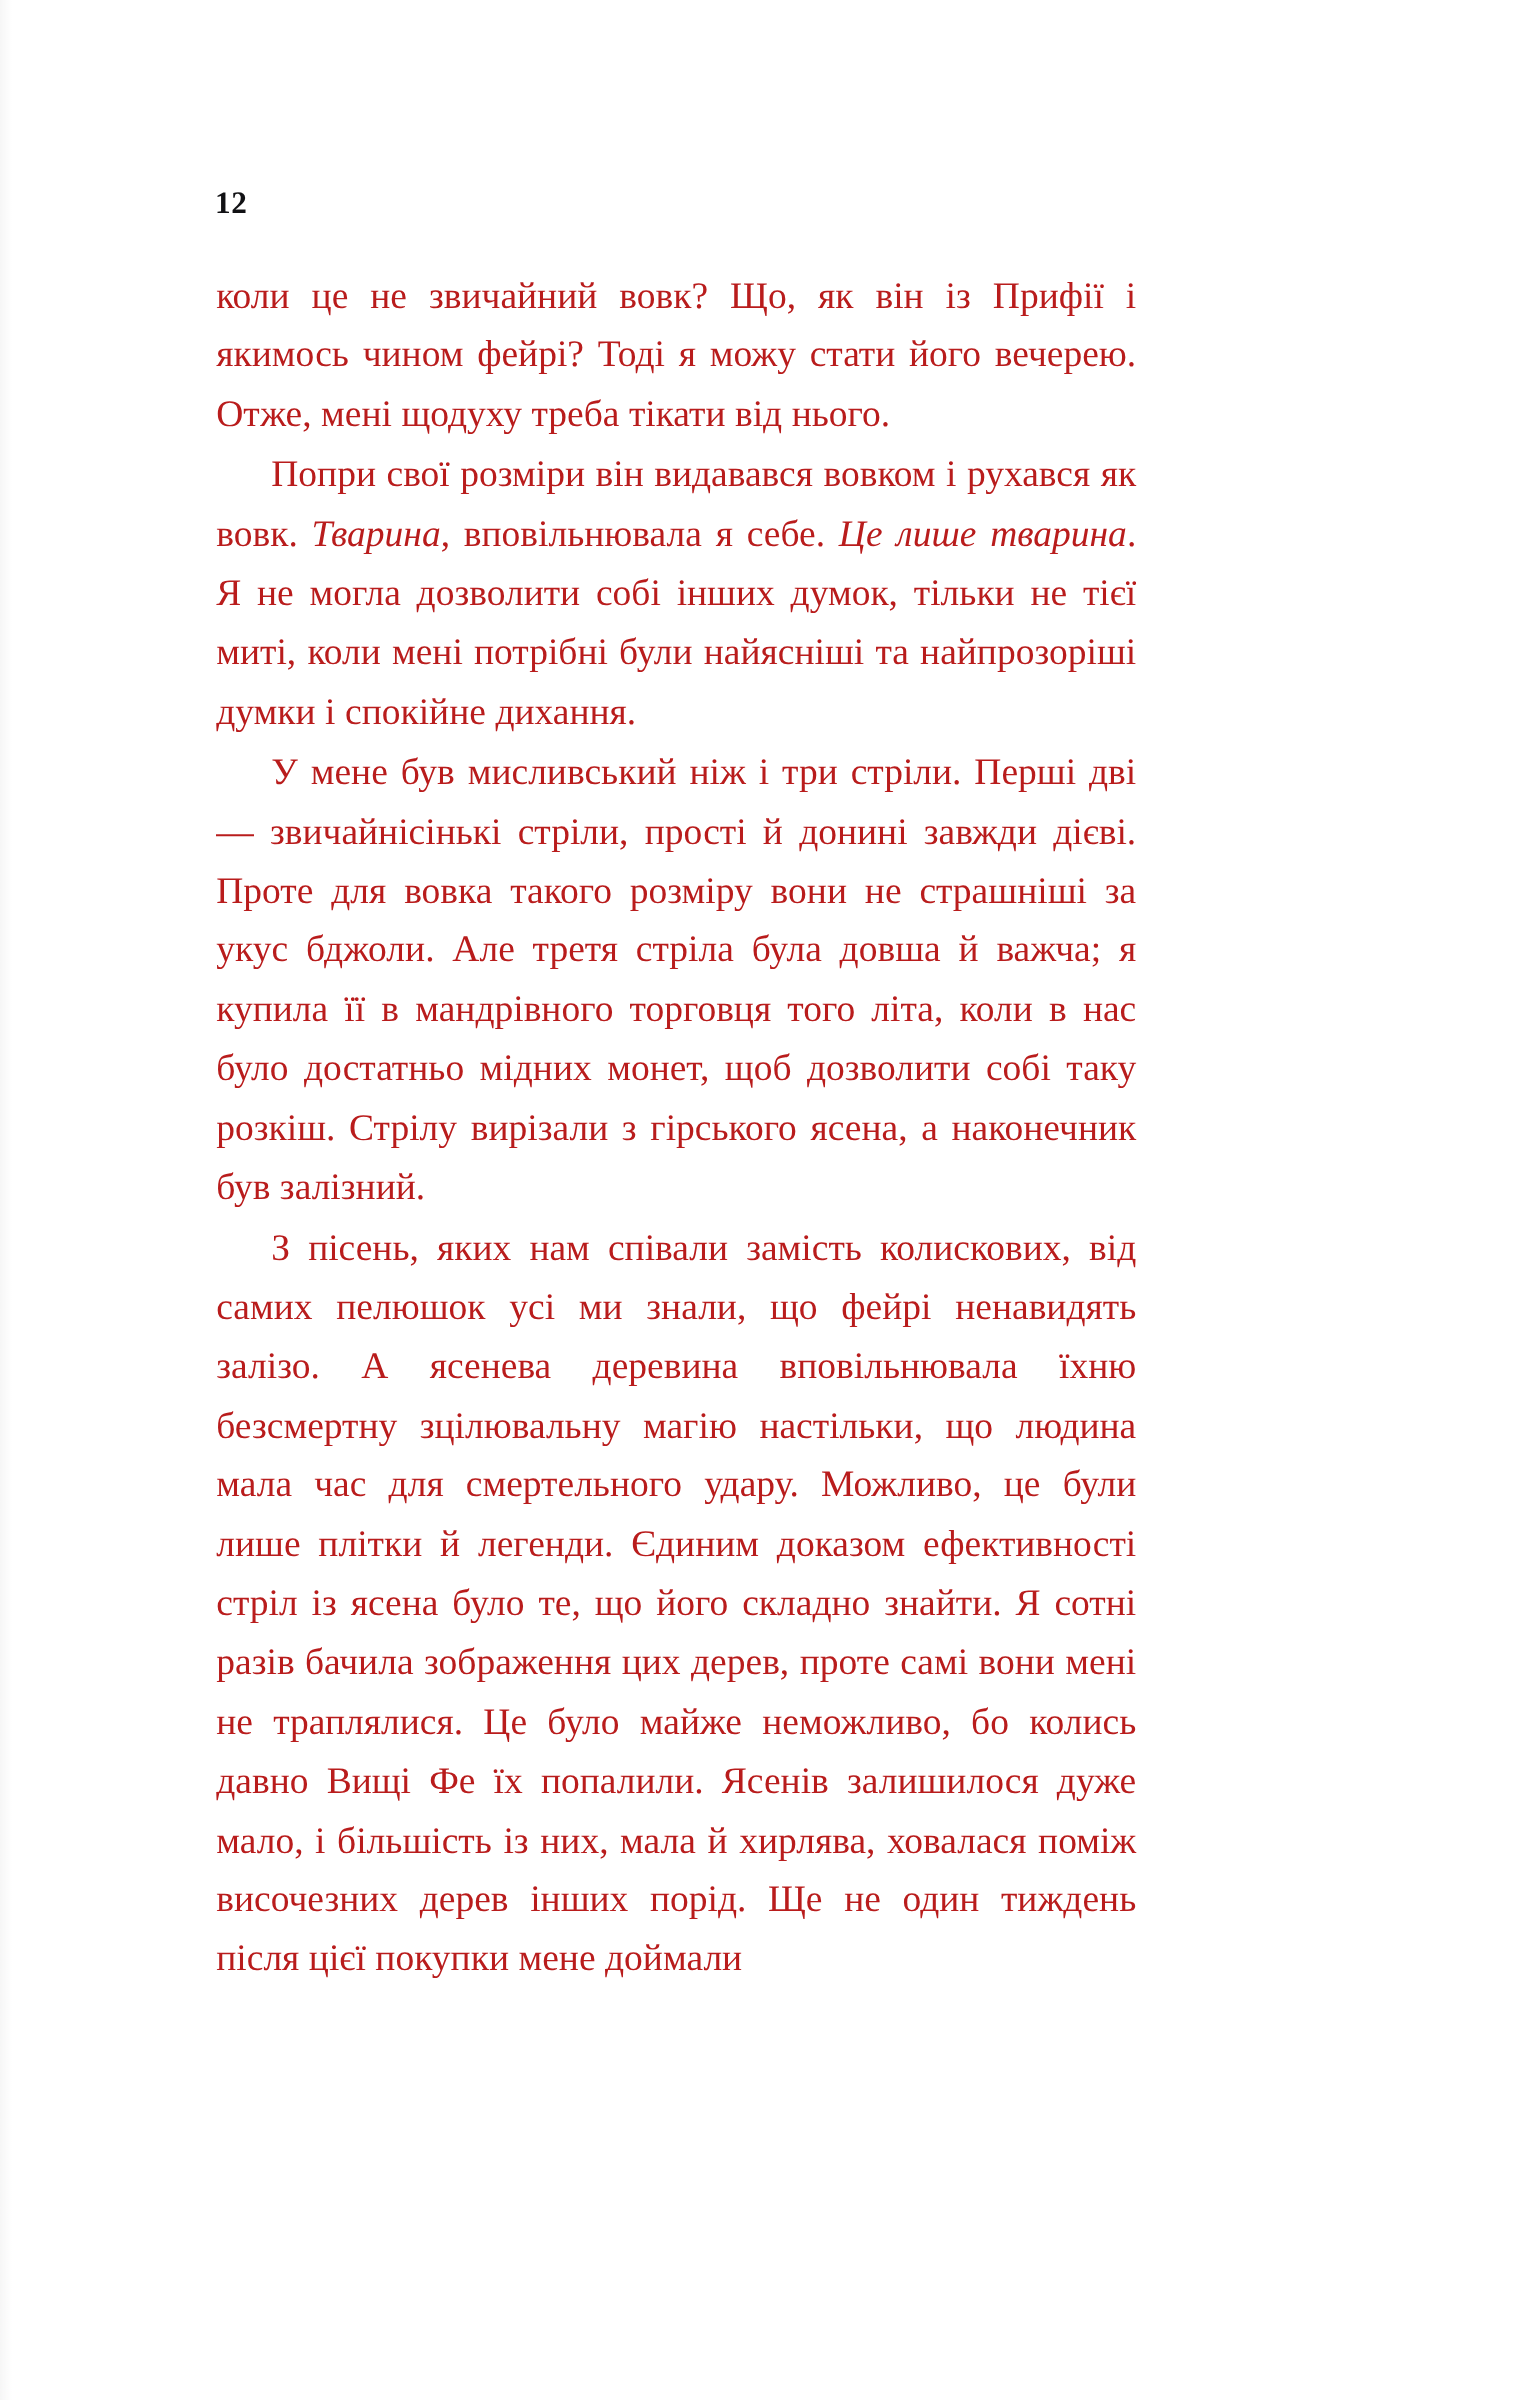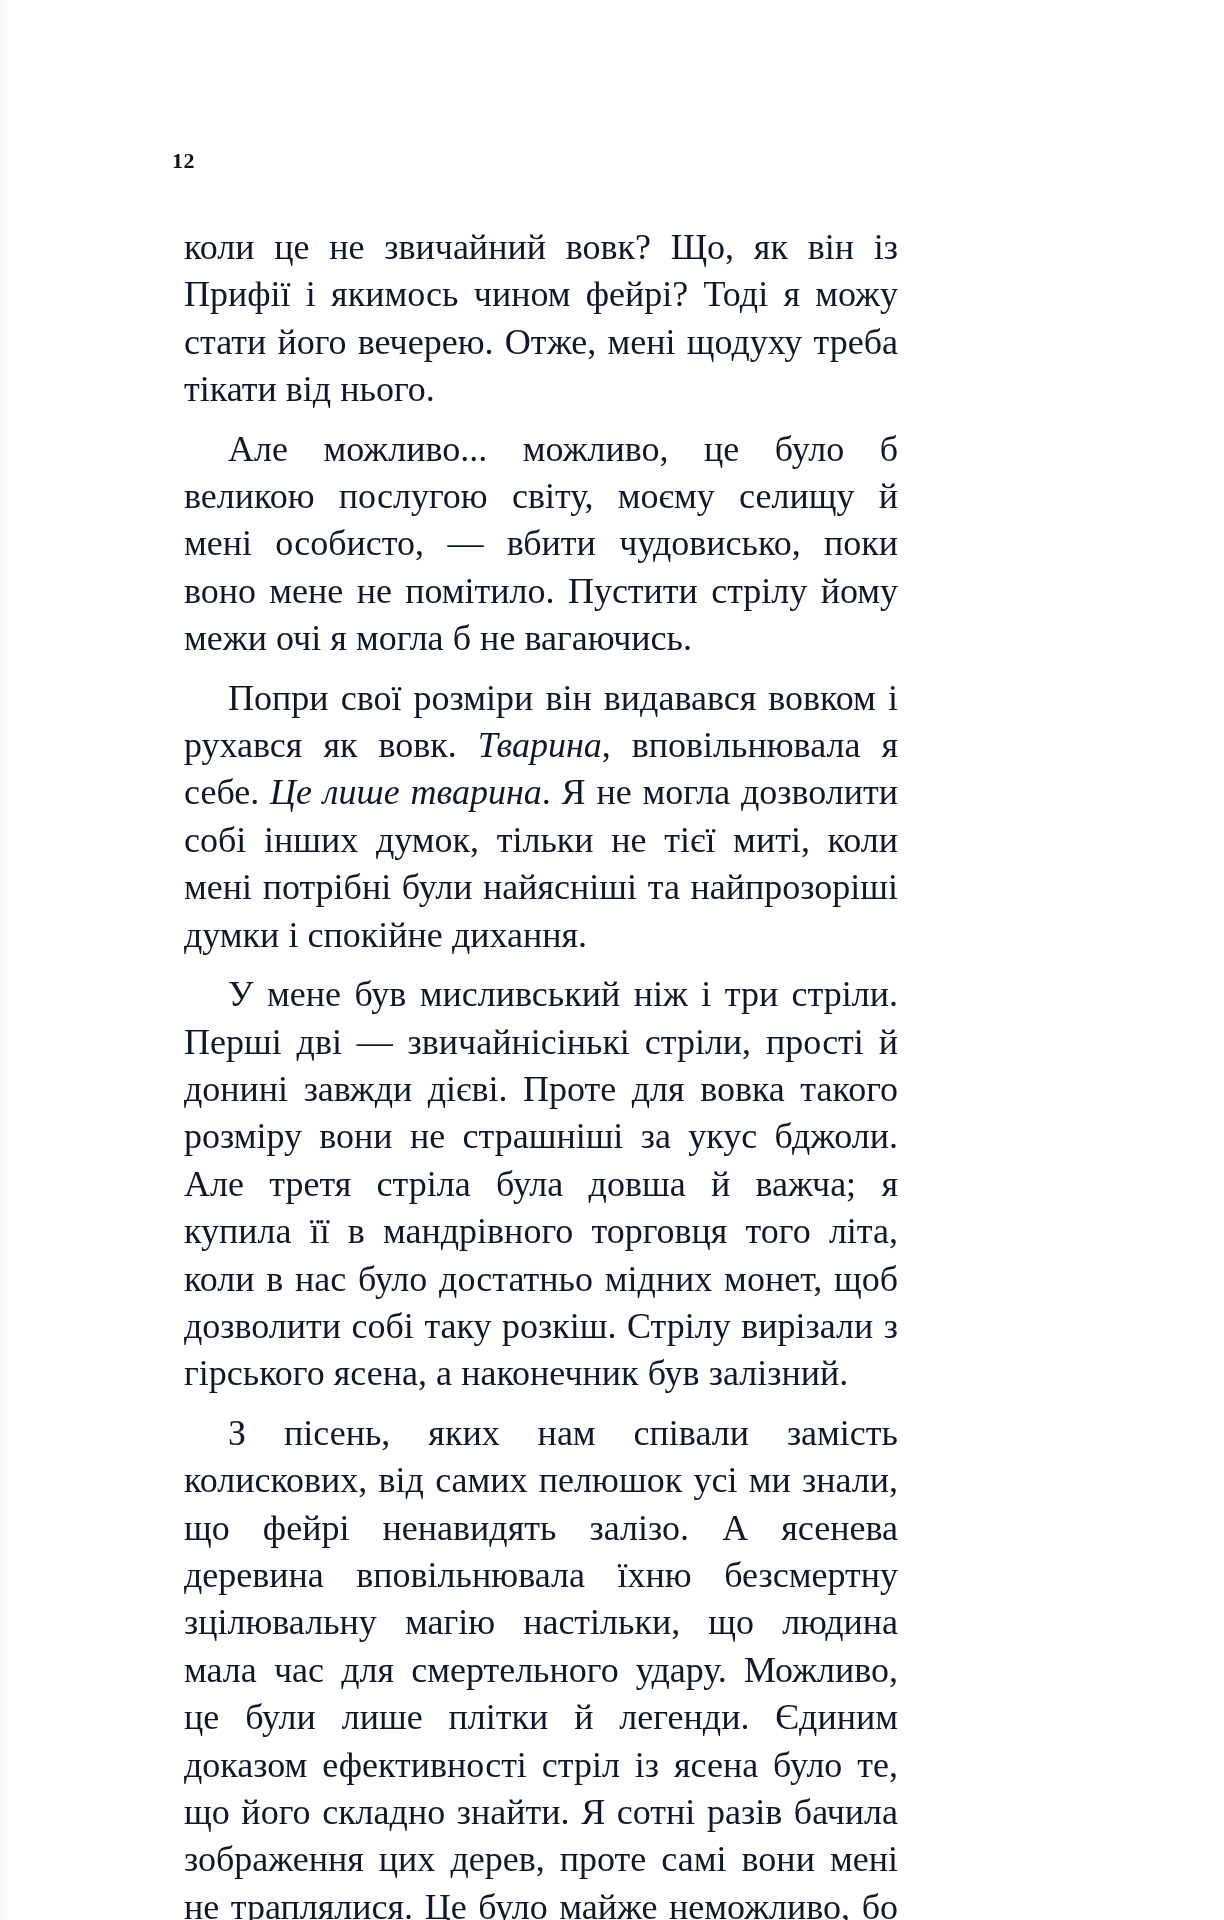--- a/index.html
+++ b/index.html
@@ -20,45 +20,45 @@
     color: #0d0d0f;
   }
 
   
   .folio {
     position: absolute;
     left: 172px;
     top: 150px;
     font-family: "Liberation Serif", "DejaVu Serif", serif;
     font-weight: 700;
-    font-size: 22px;
+    font-size: 25px;
     line-height: 1;
     letter-spacing: 0.5px;
     color: #111114;
   }
 
   
   .textblock {
     position: absolute;
     left: 172px;
     top: 212px;
     width: 738px;
   }
 
   .textblock p {
-    margin: 12px;
-    font-size: 36px;
+    margin: 1px;
+    font-size: 30px;
     line-height: 47.4px;
     text-align: justify;
     text-align-last: left;
     text-indent: 0;
     word-spacing: 0.1px;
     hyphens: manual;
     -webkit-hyphens: manual;
-    color: #0f172a;
+    color: #b91c1c;
   }
 
   
   .textblock p.cont {
     text-indent: 0;
   }
 
   
   .textblock p.indent {
     text-indent: 44px;
@@ -83,19 +83,18 @@
 <body>
 
 <div class="page">
 
   <div class="edge-shade"></div>
 
   <div class="folio">12</div>
 
   <div class="textblock" id="textblock">
       <p class="cont"><span>коли це не звичайний вовк? Що, як він із Прифії і якимось чином фейрі? Тоді я можу стати його вечерею. Отже, мені щодуху треба тікати від нього.</span></p>
-      <p class="indent"><span>Але можливо... можливо, це було б великою послугою світу, моєму селищу й мені особисто, — вбити чудовисько, поки воно мене не помітило. Пустити стрілу йому межи очі я могла б не вагаючись.</span></p>
       <p class="indent"><span>Попри свої розміри він видавався вовком і рухався як вовк. </span><em>Тварина</em><span>, вповільнювала я себе. </span><em>Це лише тварина</em><span>. Я не могла дозволити собі інших думок, тільки не тієї миті, коли мені потрібні були найясніші та найпрозоріші думки і спокійне дихання.</span></p>
       <p class="indent"><span>У мене був мисливський ніж і три стріли. Перші дві — звичайнісінькі стріли, прості й донині завжди дієві. Проте для вовка такого розміру вони не страшніші за укус бджоли. Але третя стріла була довша й важча; я купила її в мандрівного торговця того літа, коли в нас було достатньо мідних монет, щоб дозволити собі таку розкіш. Стрілу вирізали з гірського ясена, а наконечник був залізний.</span></p>
       <p class="indent"><span>З пісень, яких нам співали замість колискових, від самих пелюшок усі ми знали, що фейрі ненавидять залізо. А ясенева деревина вповільнювала їхню безсмертну зцілювальну магію настільки, що людина мала час для смертельного удару. Можливо, це були лише плітки й легенди. Єдиним доказом ефективності стріл із ясена було те, що його складно знайти. Я сотні разів бачила зображення цих дерев, проте самі вони мені не траплялися. Це було майже неможливо, бо колись давно Вищі Фе їх попалили. Ясенів залишилося дуже мало, і більшість із них, мала й хирлява, ховалася поміж височезних дерев інших порід. Ще не один тиждень після цієї покупки мене доймали</span></p>
     </div>
 
 </div>
 
 </body></html>

